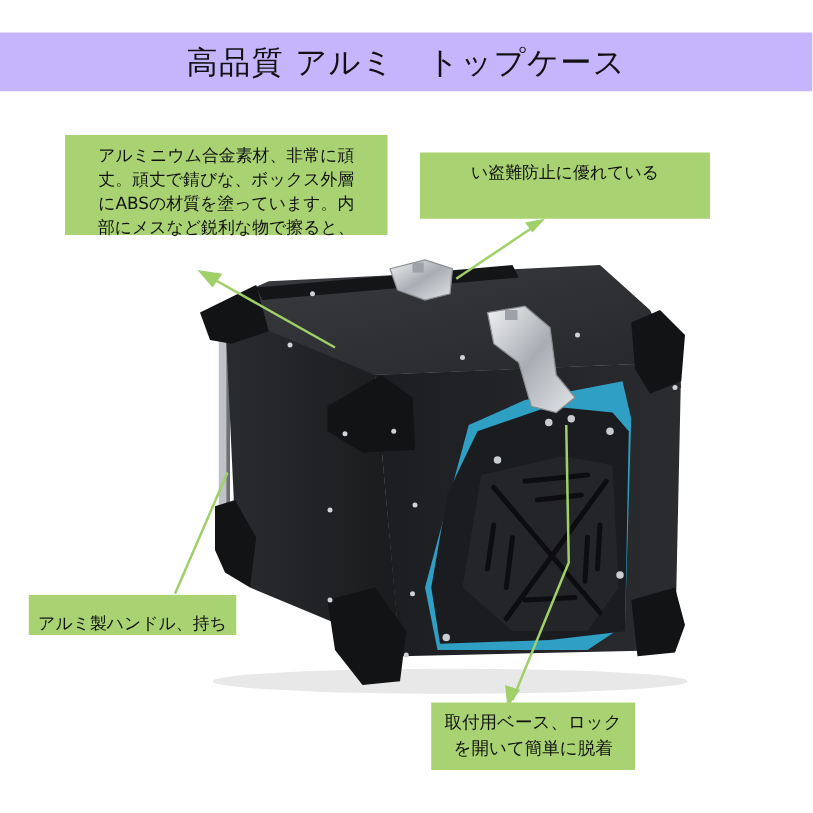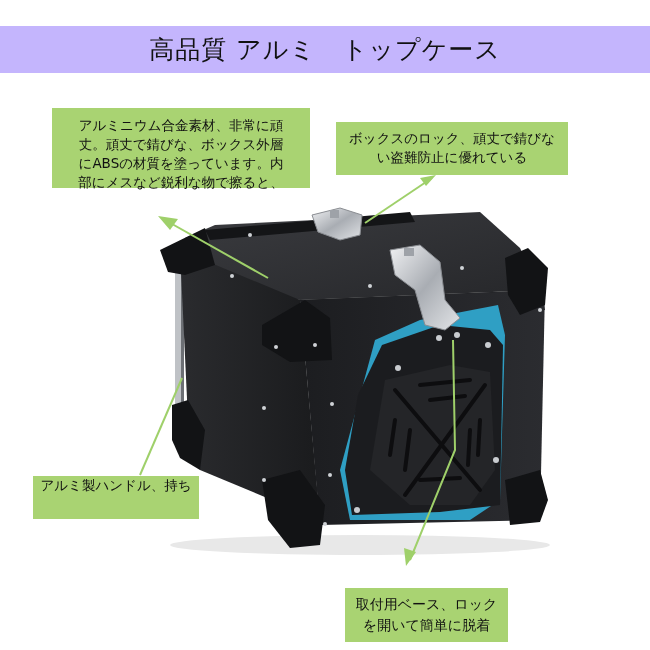--- a/index.html
+++ b/index.html
@@ -16,22 +16,22 @@
     font-size: 25px; color: #111; letter-spacing: 1px; white-space: pre;
   }
   .callout {
     position: absolute; background: #a9d372; color: #111;
     font-size: 13.5px; line-height: 19px; text-align: center;
     box-sizing: border-box; padding: 4px 6px;
   }
   .callout .line { display: block; white-space: nowrap; }
   #c1 { left: 12px; top: 108px; width: 258px; height: 80px; padding-top: 8px; margin-left: 40px; }
   #c2 { left: 336px; top: 122px; width: 232px; height: 53px; padding-top: 7px; }
-  #c3 { left: 33px; top: 476px; width: 166px; height: 43px; padding-top: 0; }
-  #c4 { left: 345px; top: 588px; width: 163px; height: 54px; padding-top: 6px; font-size: 14px; line-height: 21px;}
+  #c3 { left: 23px; top: 476px; width: 166px; height: 32px; padding-top: 14px; }
+  #c4 { left: 345px; top: 562px; width: 163px; height: 54px; padding-top: 6px; font-size: 14px; line-height: 21px;}
   .scene { position: absolute; left: 0; top: 0; width: 650px; height: 650px; }
 </style>
 </head>
 <body>
 
 <div class="banner">
   <span class="banner-title">高品質 アルミ　トップケース</span>
 </div>
 
 <svg class="scene" viewBox="0 0 650 650" xmlns="http://www.w3.org/2000/svg">
@@ -144,21 +144,20 @@
 </svg>
 
 <div class="callout" id="c1">
   <span class="line">アルミニウム合金素材、非常に頑</span>
   <span class="line">丈。頑丈で錆びな、ボックス外層</span>
   <span class="line">にABSの材質を塗っています。内</span>
   <span class="line">部にメスなど鋭利な物で擦ると、</span>
 </div>
 
 <div class="callout" id="c2">
-  <span class="line">ボックスのロック、頑丈で錆びな</span>
   <span class="line">い盗難防止に優れている</span>
 </div>
 
 <div class="callout" id="c3">
   <span class="line">アルミ製ハンドル、持ち</span>
 </div>
 
 <div class="callout" id="c4">
   <span class="line">取付用ベース、ロック</span>
   <span class="line">を開いて簡単に脱着</span>

